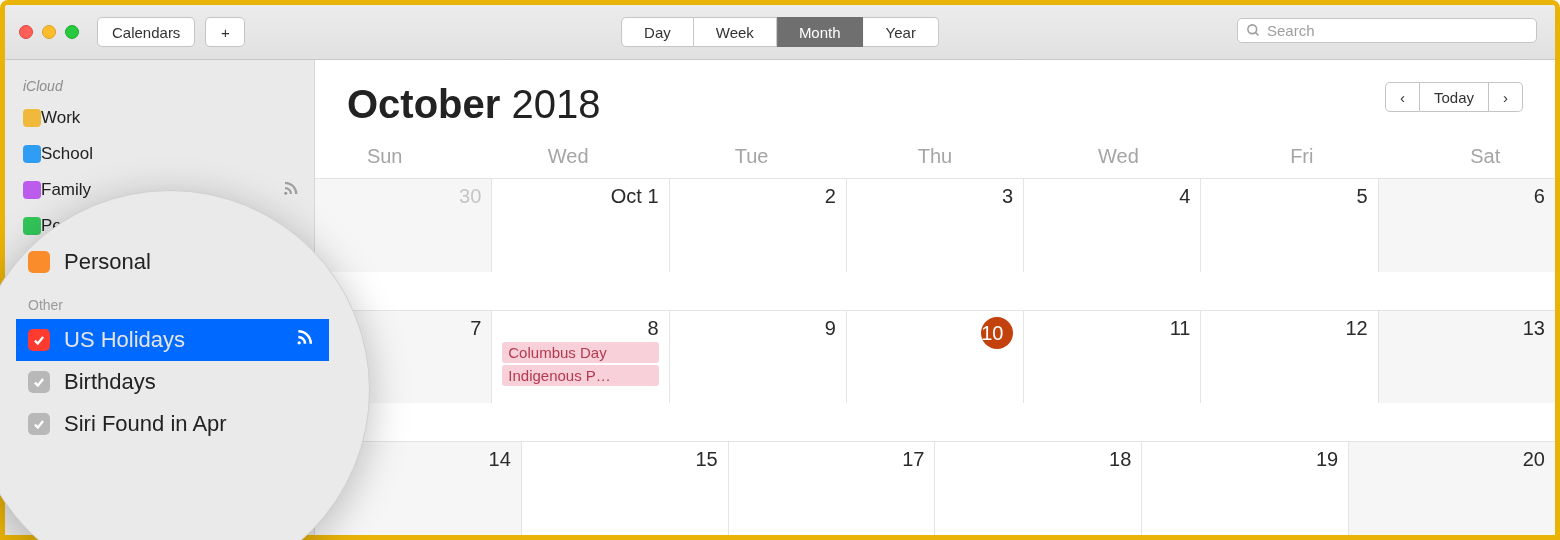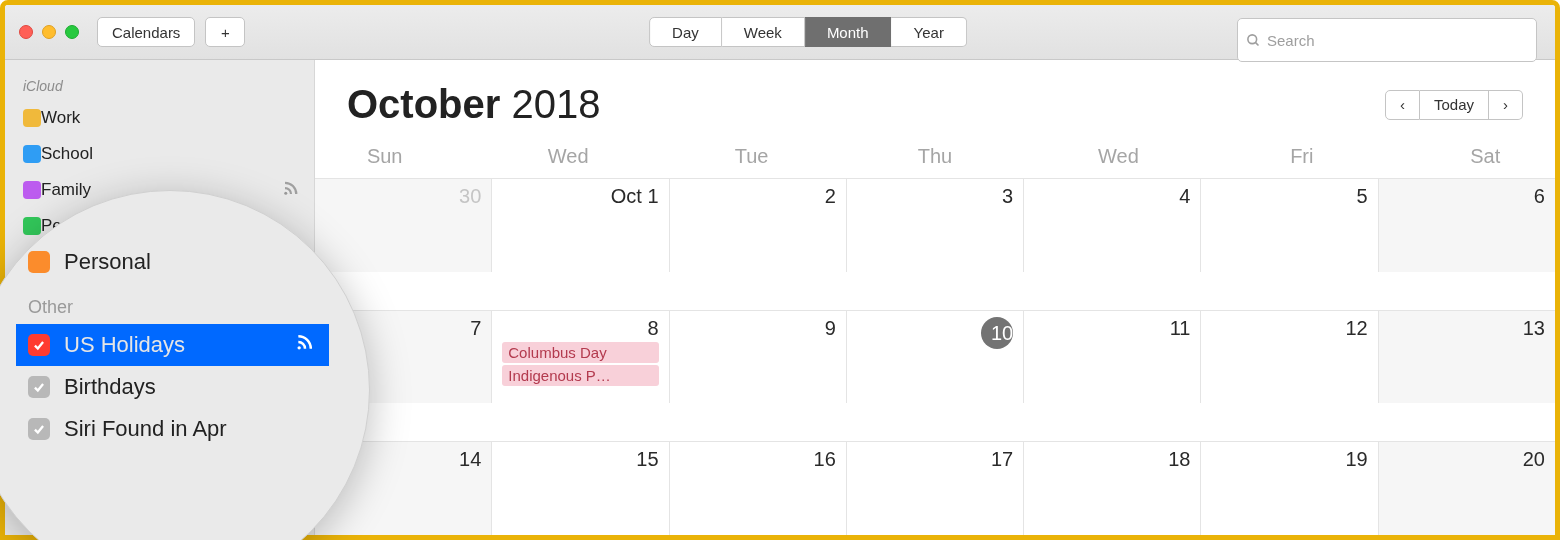--- a/index.html
+++ b/index.html
@@ -6,58 +6,58 @@
     body { width: 1560px; height: 540px; overflow: hidden; position: relative; }
     .window { width: 1560px; height: 540px; background: #fff; border: 5px solid #eab308; border-top-left-radius: 8px; border-top-right-radius: 8px; overflow: hidden; display: flex; flex-direction: column; }
     .titlebar { height: 55px; background: linear-gradient(#ececec,#e1e1e1); border-bottom: 1px solid #c8c8c8; display: flex; align-items: center; padding: 0 14px; position: relative; }
     .traffic { display: flex; gap: 9px; margin-right: 18px; }
     .light { width: 14px; height: 14px; border-radius: 50%; }
     .red { background: #ff5f56; border:1px solid #e04840;}
     .yellow { background: #ffbd2e; border:1px solid #dfa023;}
     .green { background: #27c93f; border:1px solid #1dac31;}
     .btn { height: 30px; background:#fff; border:1px solid #c4c4c4; border-radius:5px; font-size:15px; color:#333; display:flex; align-items:center; justify-content:center; padding:0 14px; cursor:default; }
     .btn.small { width:40px; padding:0;}
-    .btn-group { position:absolute; left:50%; transform:translateX(-50%); display:flex;margin-left:28px; }
+    .btn-group { position:absolute; left:50%; transform:translateX(-50%); display:flex; }
     .seg { height:30px; background:#fff; border:1px solid #c4c4c4; font-size:15px; color:#333; display:flex; align-items:center; justify-content:center; padding:0 22px; }
     .seg:first-child { border-top-left-radius:5px; border-bottom-left-radius:5px;}
     .seg:last-child { border-top-right-radius:5px; border-bottom-right-radius:5px;}
     .seg:not(:first-child){ border-left:none;}
     .seg.active { background:#6f6f6f; color:#fff; border-color:#6f6f6f;}
-    .search { position:absolute; right:18px; top:13px; width:300px; height:44px; background:#fff; border:1px solid #c5c5c5; border-radius:5px; display:flex; align-items:center; padding:0 8px; color:#9e9e9e; font-size:15px;}
+    .search { position:absolute; right:18px; top:13px; width:300px; height:25px; background:#fff; border:1px solid #c5c5c5; border-radius:5px; display:flex; align-items:center; padding:0 8px; color:#9e9e9e; font-size:15px;}
     .search svg { margin-right:6px; }
     .body { flex:1; display:flex; overflow:hidden;}
     .sidebar { width:310px; background:#eaeaea; border-right:1px solid #d7d7d7; padding-top:14px;}
     .sb-head { font-size:14px; color:#8c8c8c; padding:4px 18px 6px;font-style:italic;}
     .sb-item { display:flex; align-items:center; padding:8px 18px; font-size:17px; color:#222; position:relative;}
     .sb-check { width:18px; height:18px; border-radius:4px; }
     .main { flex:1; display:flex; flex-direction:column; overflow:hidden;}
-    .header { display:flex; align-items:center; justify-content:space-between; padding:22px 32px 10px;}
+    .header { display:flex; justify-content:space-between; padding:22px 32px 10px;}
     .title { font-size:40px; color:#222; font-weight:400;}
     .title b { font-weight:700;}
     .nav { display:flex;}
     .nav .seg { padding:0 14px; height:30px;}
     .dow { display:flex; padding:8px 0 10px;gap:44px;}
     .dow div { flex:1; text-align:center; color:#a5a5a5; font-size:20px;}
     .grid { flex:1; display:flex; flex-direction:column;gap:38px; }
     .row { flex:1; display:flex; border-top:1px solid #e4e4e4;}
     .cell { flex:1; border-right:1px solid #e4e4e4; padding:6px 10px; position:relative; background:#fff;}
     .cell:last-child { border-right:none;}
     .cell.weekend { background:#f6f6f6;}
     .date { text-align:right; font-size:20px; color:#2a2a2a; font-weight:400;}
     .date.gray { color:#c5c5c5;}
-    .date .today { display:inline-block; background:#737373; color:#fff; border-radius:50%; width:32px; height:32px; line-height:32px; text-align:right;}
+    .date .today { display:inline-block; background:#c2410c; color:#fff; border-radius:50%; width:32px; height:32px; line-height:32px; text-align:left;}
     .event { margin-top:2px; background:#f8d0d9; color:#b33a4e; font-size:15px; padding:2px 6px; border-radius:3px; white-space:nowrap; overflow:hidden; text-overflow:ellipsis;}
     
     .magnify { position:absolute; left:-30px; top:190px; width:400px; height:400px; border-radius:50%; background:#eaeaea; box-shadow:0 8px 40px rgba(0,0,0,.25); overflow:hidden; border:1px solid #d0d0d0; z-index:20;}
     .mag-inner { transform:scale(1); padding:50px 40px 0 45px;}
     .mi { display:flex; align-items:center; gap:14px; padding:8px 12px; font-size:22px; color:#222; border-radius:0; position:relative;}
     .mi.sel { background:#0069ff; color:#e5e5e5;}
     .mbox { width:22px; height:22px; border-radius:5px; display:flex; align-items:center;justify-content:center;}
     .mbox svg { display:block;}
-    .mhead { color:#9a9a9a; font-size:18px; padding:14px 12px 6px;}
+    .mhead { color:#9a9a9a; font-size:14px; padding:14px 12px 6px;}
     .rss { position:absolute; right:14px;}
     .rss-gray svg path{ stroke:#a0a0a0;}
   </style>
 </head>
 <body>
 
 <div class="window">
   <div class="titlebar">
     <div class="traffic">
       <div class="light red"></div>
@@ -174,23 +174,20 @@
             </div>
           </div>
           <div class="row">
             <div class="cell weekend">
               <div class="date">14</div>
             </div>
             <div class="cell">
               <div class="date">15</div>
             </div>
             <div class="cell">
-              <div class="date">16</div>
-            </div>
-            <div class="cell">
               <div class="date">17</div>
             </div>
             <div class="cell">
               <div class="date">18</div>
             </div>
             <div class="cell">
               <div class="date">19</div>
             </div>
             <div class="cell weekend">
               <div class="date">20</div>

